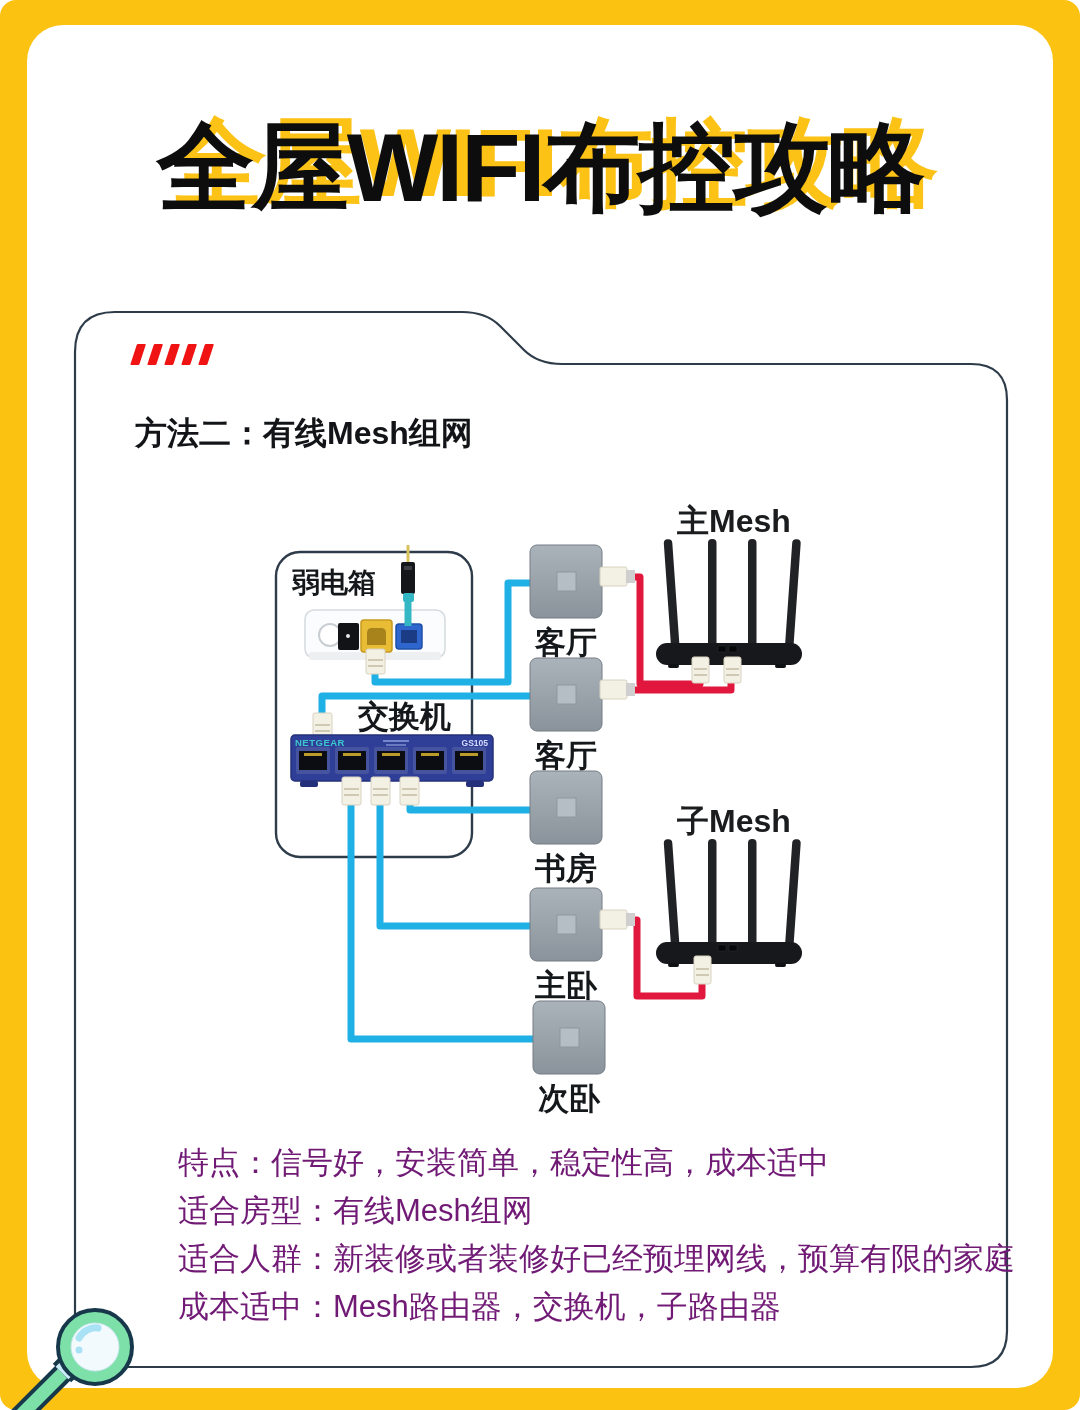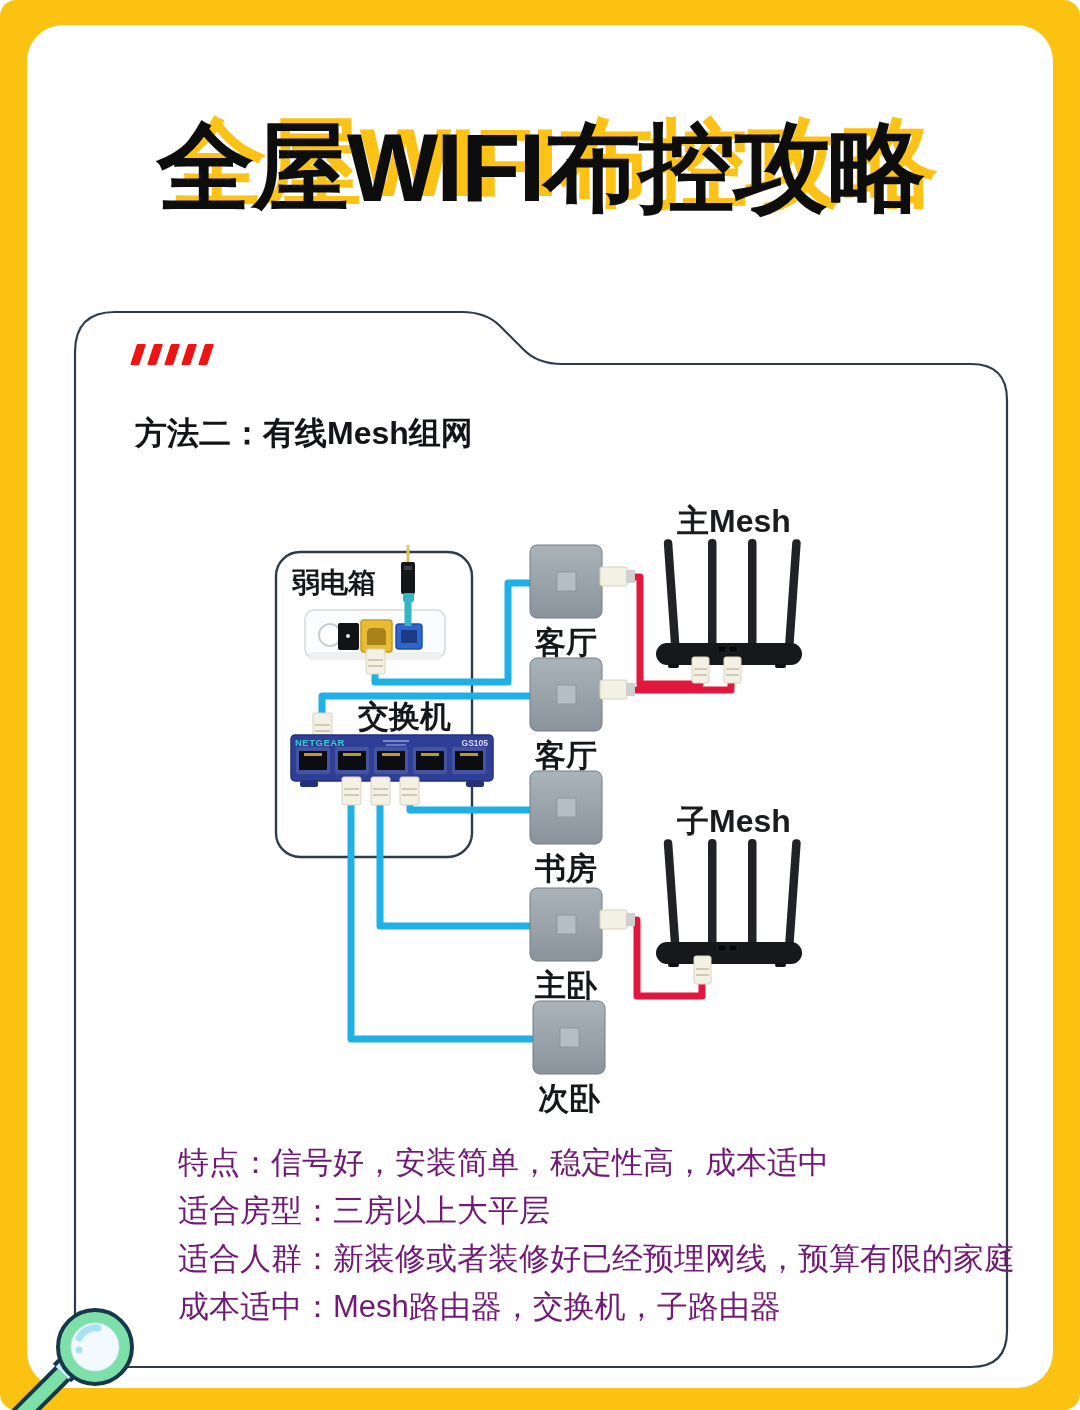--- a/index.html
+++ b/index.html
@@ -245,17 +245,17 @@
       <circle cx="95" cy="1347" r="37" fill="#7DE0A9" stroke="#16384A" stroke-width="4"></circle>
       <circle cx="95" cy="1347" r="24" fill="#F2FAFD" stroke="#CBE6EF" stroke-width="1"></circle>
       <path d="M79,1338 A19,19 0 0 1 98,1328" fill="none" stroke="#A9E2F5" stroke-width="7" stroke-linecap="round"></path>
       <circle cx="79" cy="1350" r="3.5" fill="#A9E2F5"></circle>
     </g>
   </svg>
 
   <div class="card-heading">方法二：有线Mesh组网</div>
 
   <div class="detail-line" style="top:1145px;">特点：信号好，安装简单，稳定性高，成本适中</div>
-  <div class="detail-line" style="top:1193px;">适合房型：三房以上大平层</div>
+  <div class="detail-line" style="top:1193px;">适合房型：有线Mesh组网</div>
   <div class="detail-line" style="top:1241px;">适合人群：新装修或者装修好已经预埋网线，预算有限的家庭</div>
   <div class="detail-line" style="top:1289px;">成本适中：Mesh路由器，交换机，子路由器</div>
 
 </div>
 
 </body></html>

